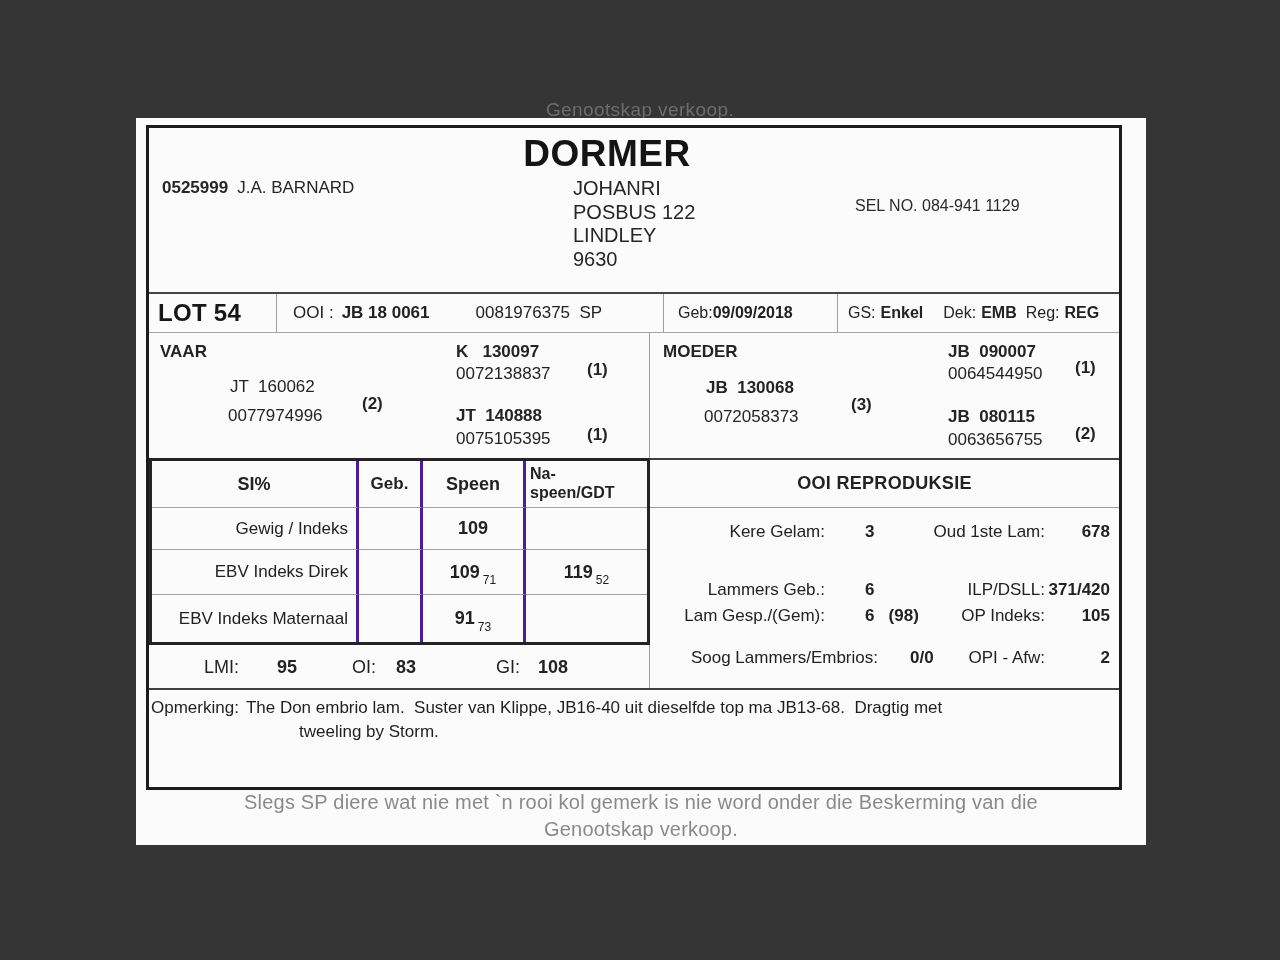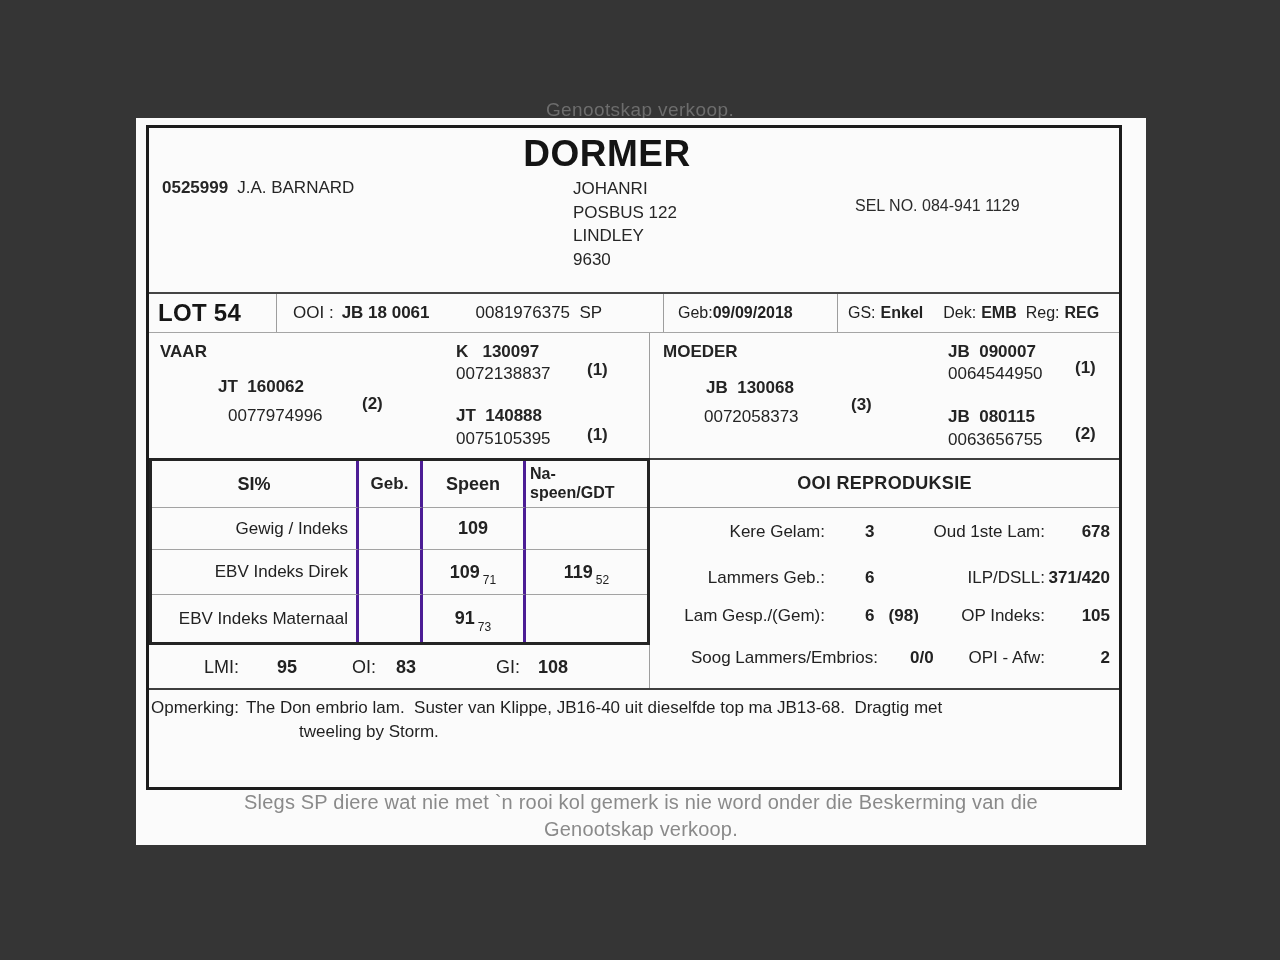--- a/index.html
+++ b/index.html
@@ -15,21 +15,21 @@
   
   .page{position:absolute;left:136px;top:118px;width:1010px;height:727px;background:#fbfbfb;}
 
   
   .card{position:absolute;left:10px;top:7px;width:976px;height:665px;border:3px solid #1c1c1c;box-sizing:border-box;}
 
   .title{position:absolute;left:0;top:5px;width:916px;text-align:center;
          font-size:37px;font-weight:bold;letter-spacing:.5px;color:#141414;}
   .member{position:absolute;left:13px;top:50px;font-size:17px;color:#262626;}
   .member .num{font-weight:bold;margin-right:9px;}
-  .addr{position:absolute;left:424px;top:49px;font-size:17px;line-height:23.5px;color:#262626;}
+  .addr{position:absolute;left:424px;top:49px;font-size:20px;line-height:23.5px;color:#262626;}
   .phone{position:absolute;left:706px;top:69px;font-size:16px;color:#2b2b2b;}
 
   
   .lot-row{position:absolute;left:0;top:164px;width:970px;height:41px;border-top:2px solid #454545;
            border-bottom:1px solid #a5a5a5;box-sizing:border-box;display:flex;align-items:stretch;font-size:17px;}
   .lot-row>div{display:flex;align-items:center;box-sizing:border-box;}
   .lc1{width:128px;border-right:1px solid #9e9e9e;padding-left:9px;}
   .lot-num{font-weight:bold;font-size:24px;letter-spacing:.3px;color:#161616;}
   .lc2{width:387px;border-right:1px solid #9e9e9e;padding-left:16px;}
   .ooi-val{font-weight:bold;margin-left:8px;}
@@ -40,21 +40,21 @@
   .lc4 .g-dek{margin-left:20px;}
   .lc4 .g-reg{margin-left:9px;}
 
   
   .ped{position:absolute;left:0;top:205px;width:970px;height:125px;display:flex;}
   .ped-vaar{width:501px;border-right:1px solid #9e9e9e;position:relative;box-sizing:border-box;}
   .ped-moeder{flex:1;position:relative;}
   .ped span{position:absolute;font-size:17px;color:#242424;}
   .p-lbl{font-weight:bold;}
   .v-lbl{left:11px;top:9px;}
-  .v-name{left:69px;top:44px;font-weight:bold;font-size:18px;}
+  .v-name{left:81px;top:44px;font-weight:normal;font-size:18px;}
   .v-id{left:79px;top:73px;font-size:18px;}
   .v-note{left:213px;top:61px;font-weight:bold;}
   .v-g1name{left:307px;top:9px;font-weight:bold;}
   .v-g1id{left:307px;top:31px;}
   .v-g1note{left:438px;top:27px;font-weight:bold;}
   .v-g2name{left:307px;top:73px;font-weight:bold;}
   .v-g2id{left:307px;top:96px;}
   .v-g2note{left:438px;top:92px;font-weight:bold;}
   .m-lbl{left:13px;top:9px;}
   .m-name{left:56px;top:45px;font-weight:bold;font-size:18px;}
@@ -89,21 +89,21 @@
   .lmi-row span{position:absolute;top:12px;}
   .lmi-l{left:55px;} .lmi-v{left:128px;font-weight:bold;}
   .oi-l{left:203px;} .oi-v{left:247px;font-weight:bold;}
   .gi-l{left:347px;} .gi-v{left:389px;font-weight:bold;}
 
   .lower-right{flex:1;position:relative;border-top:2px solid #3f3f3f;box-sizing:border-box;}
   .repro-title{position:absolute;left:0;top:0;width:100%;height:48px;border-bottom:1px solid #9a9a9a;
                box-sizing:border-box;text-align:center;font-weight:bold;font-size:18px;padding-top:13px;letter-spacing:.3px;}
   .repro-row{position:absolute;left:0;width:100%;height:20px;font-size:17px;}
   .repro-row span{position:absolute;white-space:nowrap;padding-left:27px;}
-  .rr1{top:62px;} .rr2{top:108px;} .rr3{top:146px;} .rr4{top:188px;}
+  .rr1{top:62px;} .rr2{top:120px;} .rr3{top:146px;} .rr4{top:188px;}
   .rr-ll{right:294px;}
   .rr4 .rr-ll{right:241px;}
   .rr-lv{left:188px;font-weight:bold;white-space:pre !important;}
   .rr4 .rr-lv{left:233px;}
   .rr-rl{right:74px;}
   .rr-rv{right:9px;font-weight:bold;}
 
   
   .remark{position:absolute;left:0;top:560px;width:970px;height:99px;border-top:2px solid #3f3f3f;
           box-sizing:border-box;font-size:17px;color:#1f1f1f;}

